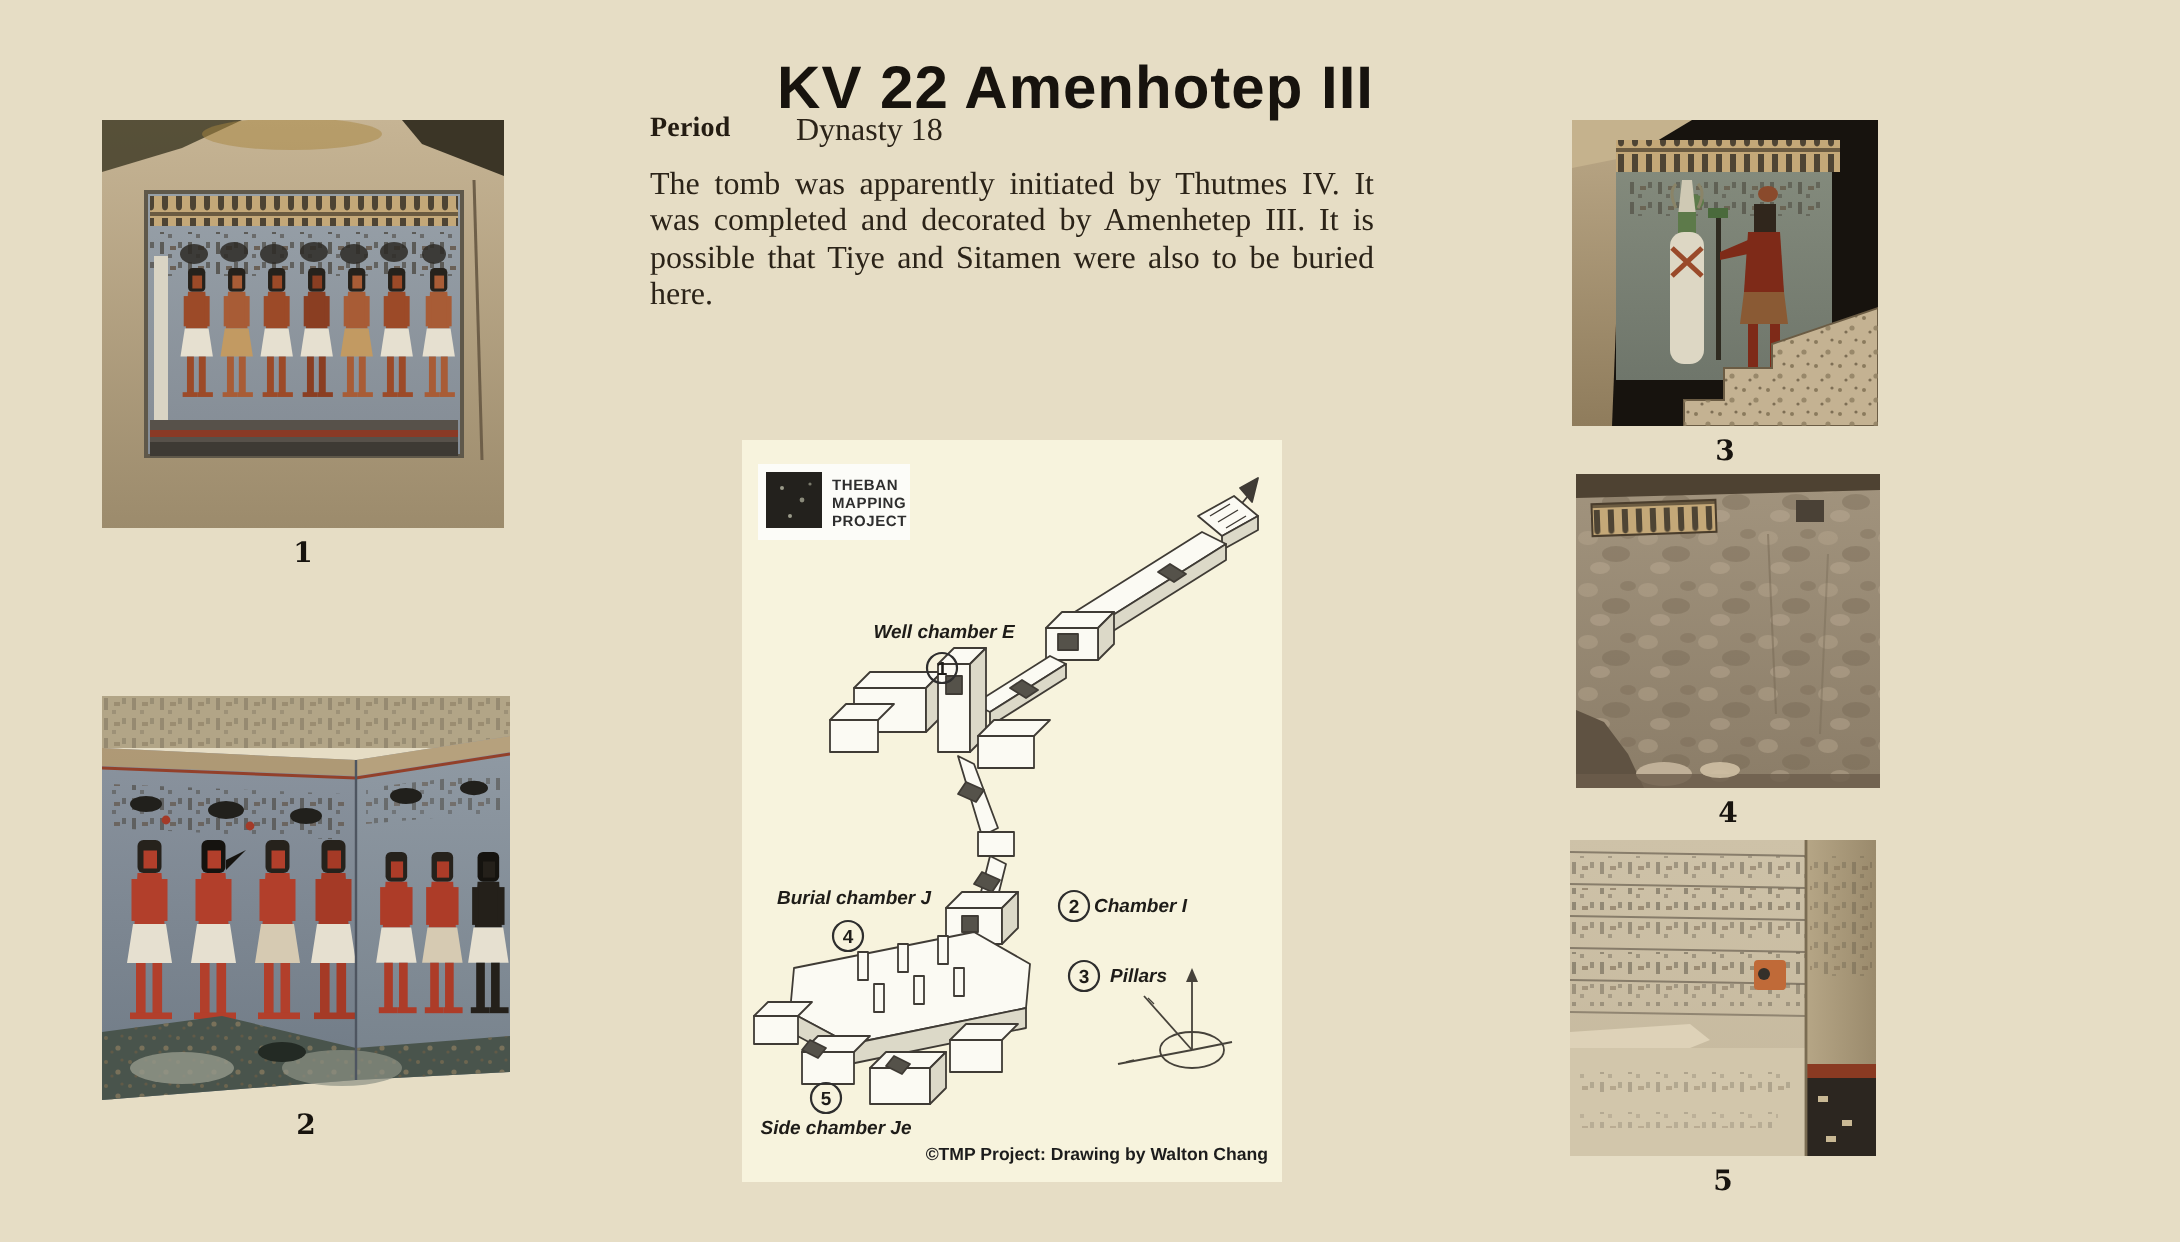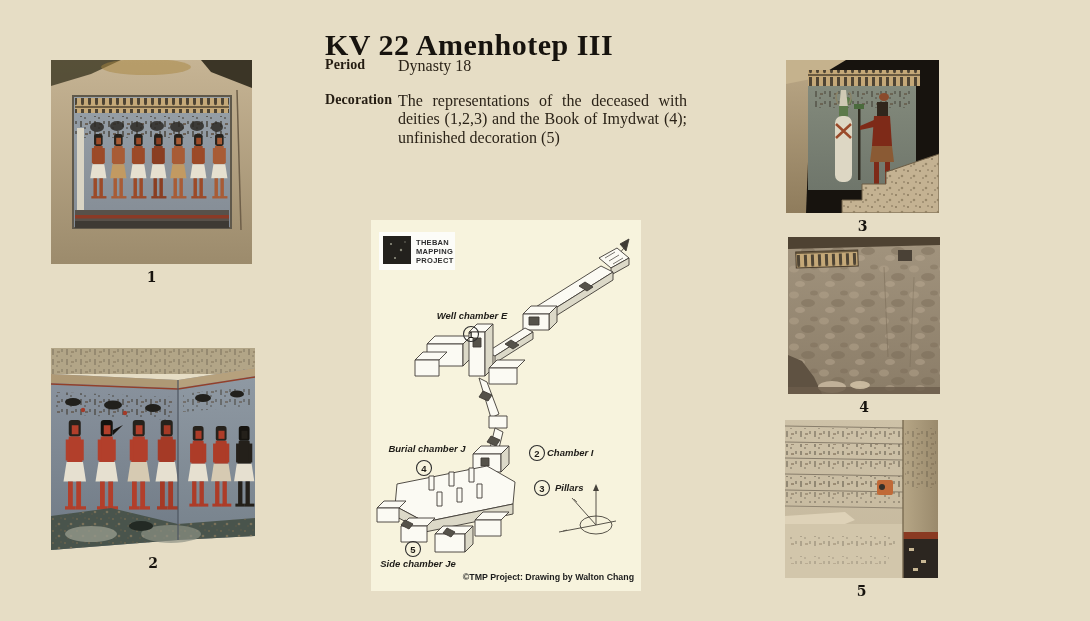--- a/index.html
+++ b/index.html
@@ -5,23 +5,23 @@
 <style>
   html,body{margin:0;padding:0;}
   body{
     width:1090px;height:621px;position:relative;overflow:hidden;
     background:#e6ddc5;
     font-family:"Liberation Serif", serif;
   }
   .abs{position:absolute;}
   
   #title{
-    left:325px;top:8px;width:362px;text-align:left;
+    left:325px;top:8px;width:362px;text-align:right;
     font-size:30px;font-weight:bold;color:#17130e;letter-spacing:.5px;
-    font-family:Liberation Serif, serif;
+    font-family:Liberation Sans, sans-serif;
   }
   
   #info{left:325px;top:57px;width:362px;}
   .info-row{display:flex;margin-bottom:8px;}
   .info-label{
     flex:0 0 73px;font-weight:bold;font-size:14px;color:#241c12;
     line-height:1.16;letter-spacing:.1px;
   }
   .info-value{
     flex:1;font-size:16px;color:#2b2318;line-height:1.16;
@@ -89,24 +89,21 @@
 </svg>
 
 <h1 id="title" class="abs">KV 22 Amenhotep III</h1>
 
 <section id="info" class="abs">
   <div class="info-row">
     <div class="info-label">Period</div>
     <div class="info-value">Dynasty 18</div>
   </div>
   <div class="info-row">
-  </div>
-  <div class="info-row">
-    <div class="info-label">Decoration</div>
-    <div class="info-value">The representations of the deceased with deities (1,2,3) and the Book of Imydwat (4); unfinished decoration (5)</div>
+    <div class="info-value">The tomb was apparently initiated by Thutmes IV. It was completed and decorated by Amenhetep III. It is possible that Tiye and Sitamen were also to be buried here.</div>
   </div>
 </section>
 
 <figure id="photo1" class="abs">
   <svg width="201" height="204" viewBox="0 0 201 204">
     <defs>
       <linearGradient id="g-rock1" x1="0" y1="0" x2="0" y2="1">
         <stop offset="0" stop-color="#c6b494"></stop>
           <stop offset="1" stop-color="#9c8b6c"></stop>
       </linearGradient>

